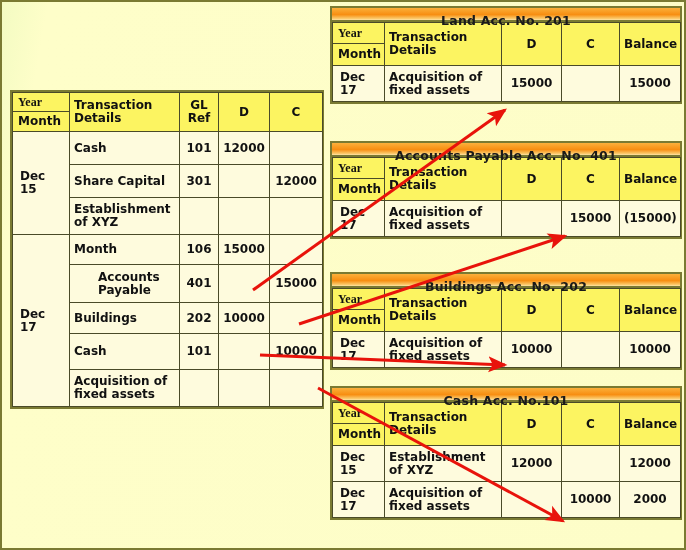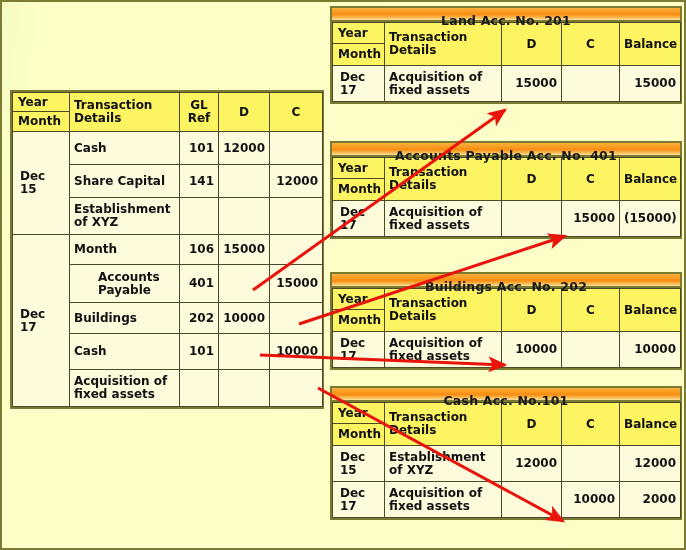--- a/index.html
+++ b/index.html
@@ -67,23 +67,23 @@
   }
   .split-in {
     box-sizing: border-box;
     height: 50%;
     display: flex;
     align-items: center;
     padding-left: 5px;
     font-size: 12px;
     font-weight: bold;
   }
-  .split-in.top { border-bottom: 1px solid #4A4A28; }
+  .split-in.top { border-bottom: 1px solid #4A4A28; font-family: Liberation Serif, serif; }
   .ctr { text-align: center; }
-  .num { text-align: right; padding-left: 6px; }
+  .num { text-align: center; padding-left: 6px; }
   .ind { padding-left: 22px; }
 
   
   #journal { left: 8px; top: 88px; width: 314px; }
   #journal table.grid td { height: 18px; }
 
   
   .ledger { left: 328px; width: 352px; }
   #ledger-land  { top: 4px; }
   #ledger-ap    { top: 139px; }
@@ -132,21 +132,21 @@
             <div>Dec</div>
             <div>15</div>
           </td>
           <td style="height:28px">Cash</td>
           <td class="num">101</td>
           <td class="num">12000</td>
           <td class="num"></td>
         </tr>
         <tr>
           <td class="ind" style="height:28px">Share Capital</td>
-          <td class="num">141</td>
+          <td class="num">301</td>
           <td class="num"></td>
           <td class="num">12000</td>
         </tr>
         <tr>
           <td style="height:32px">Establishment of XYZ</td>
           <td class="num"></td>
           <td class="num"></td>
           <td class="num"></td>
         </tr>
 

